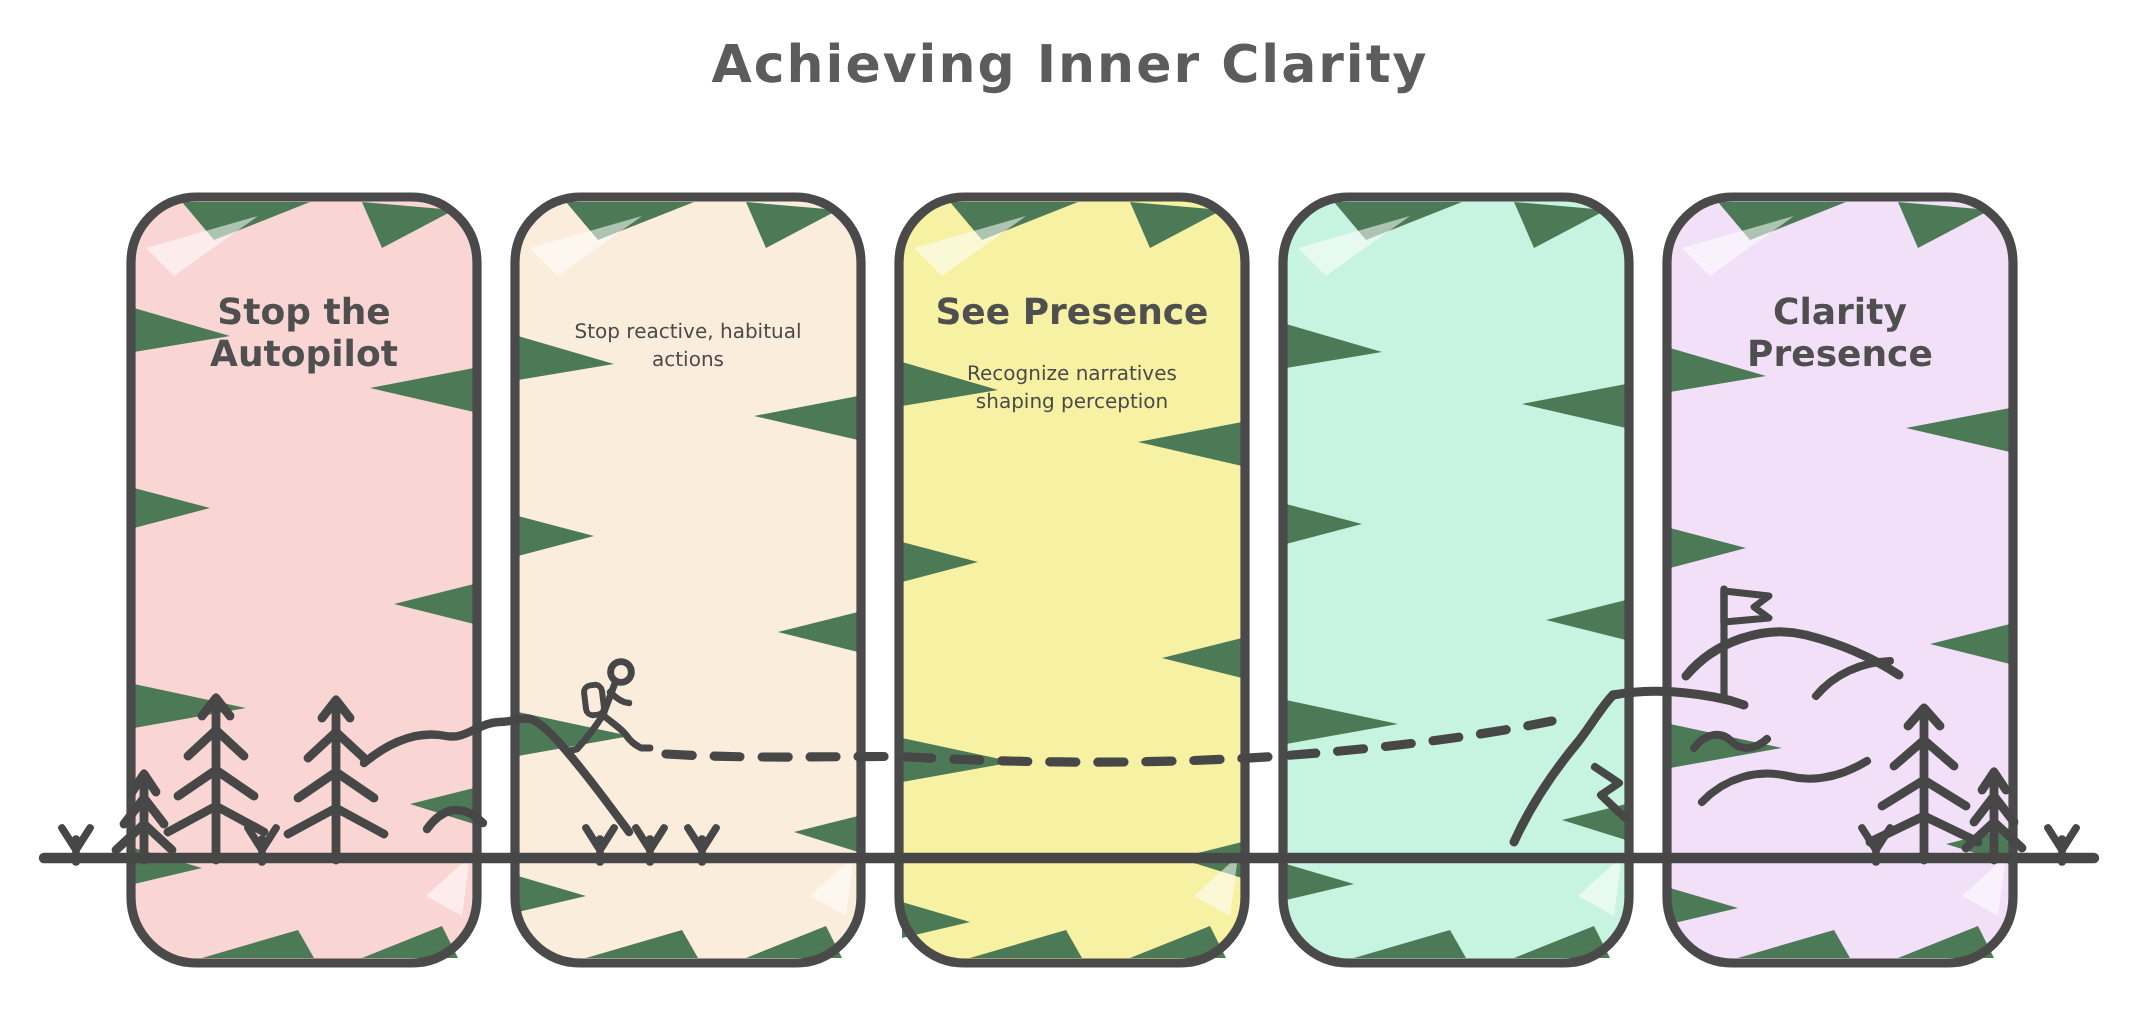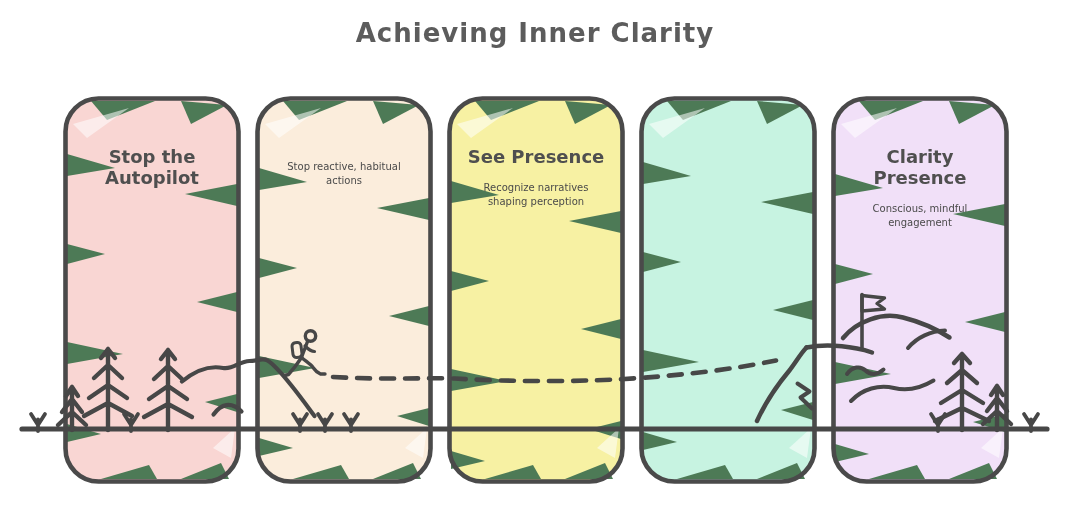--- a/index.html
+++ b/index.html
@@ -135,21 +135,20 @@
         <polygon points="174,216 134,226 174,236" fill="#4d7a56"></polygon>
         <polygon points="174,318 142,326 174,336" fill="#4d7a56"></polygon>
         <polygon points="38,383 86,369 94,383" fill="#4d7a56"></polygon>
         <polygon points="118,383 158,367 166,383" fill="#4d7a56"></polygon>
         <polygon points="10,28 66,12 24,42" fill="#ffffff" opacity="0.55"></polygon>
         <polygon points="150,352 172,332 168,362" fill="#ffffff" opacity="0.55"></polygon>
         <rect x="2.5" y="2.5" width="173" height="383" rx="33" fill="none" stroke="#4a4a4a" stroke-width="4.6"></rect>
       </svg>
     <div class="card-content">
       <div class="card-title">Clarity Presence</div>
-      <div class="card-body">Conscious, mindful engagement</div>
     </div>
   </div>
 
   <svg id="scene" width="1070" height="518" viewBox="0 0 1070 518">
       <g>
         <path d="M22 429 H1047" fill="none" stroke="#474747" stroke-width="5.2" stroke-linecap="round" stroke-linejoin="round"></path>
       </g>
       <g>
         <path d="M72 430 V 387 M72 387 L66 396 M72 387 L78 396 M72 399 L62 412 M72 399 L82 412 M72 412 L58 425 M72 412 L86 425" fill="none" stroke="#474747" stroke-width="4.4" stroke-linecap="round" stroke-linejoin="round"></path>
       </g>

